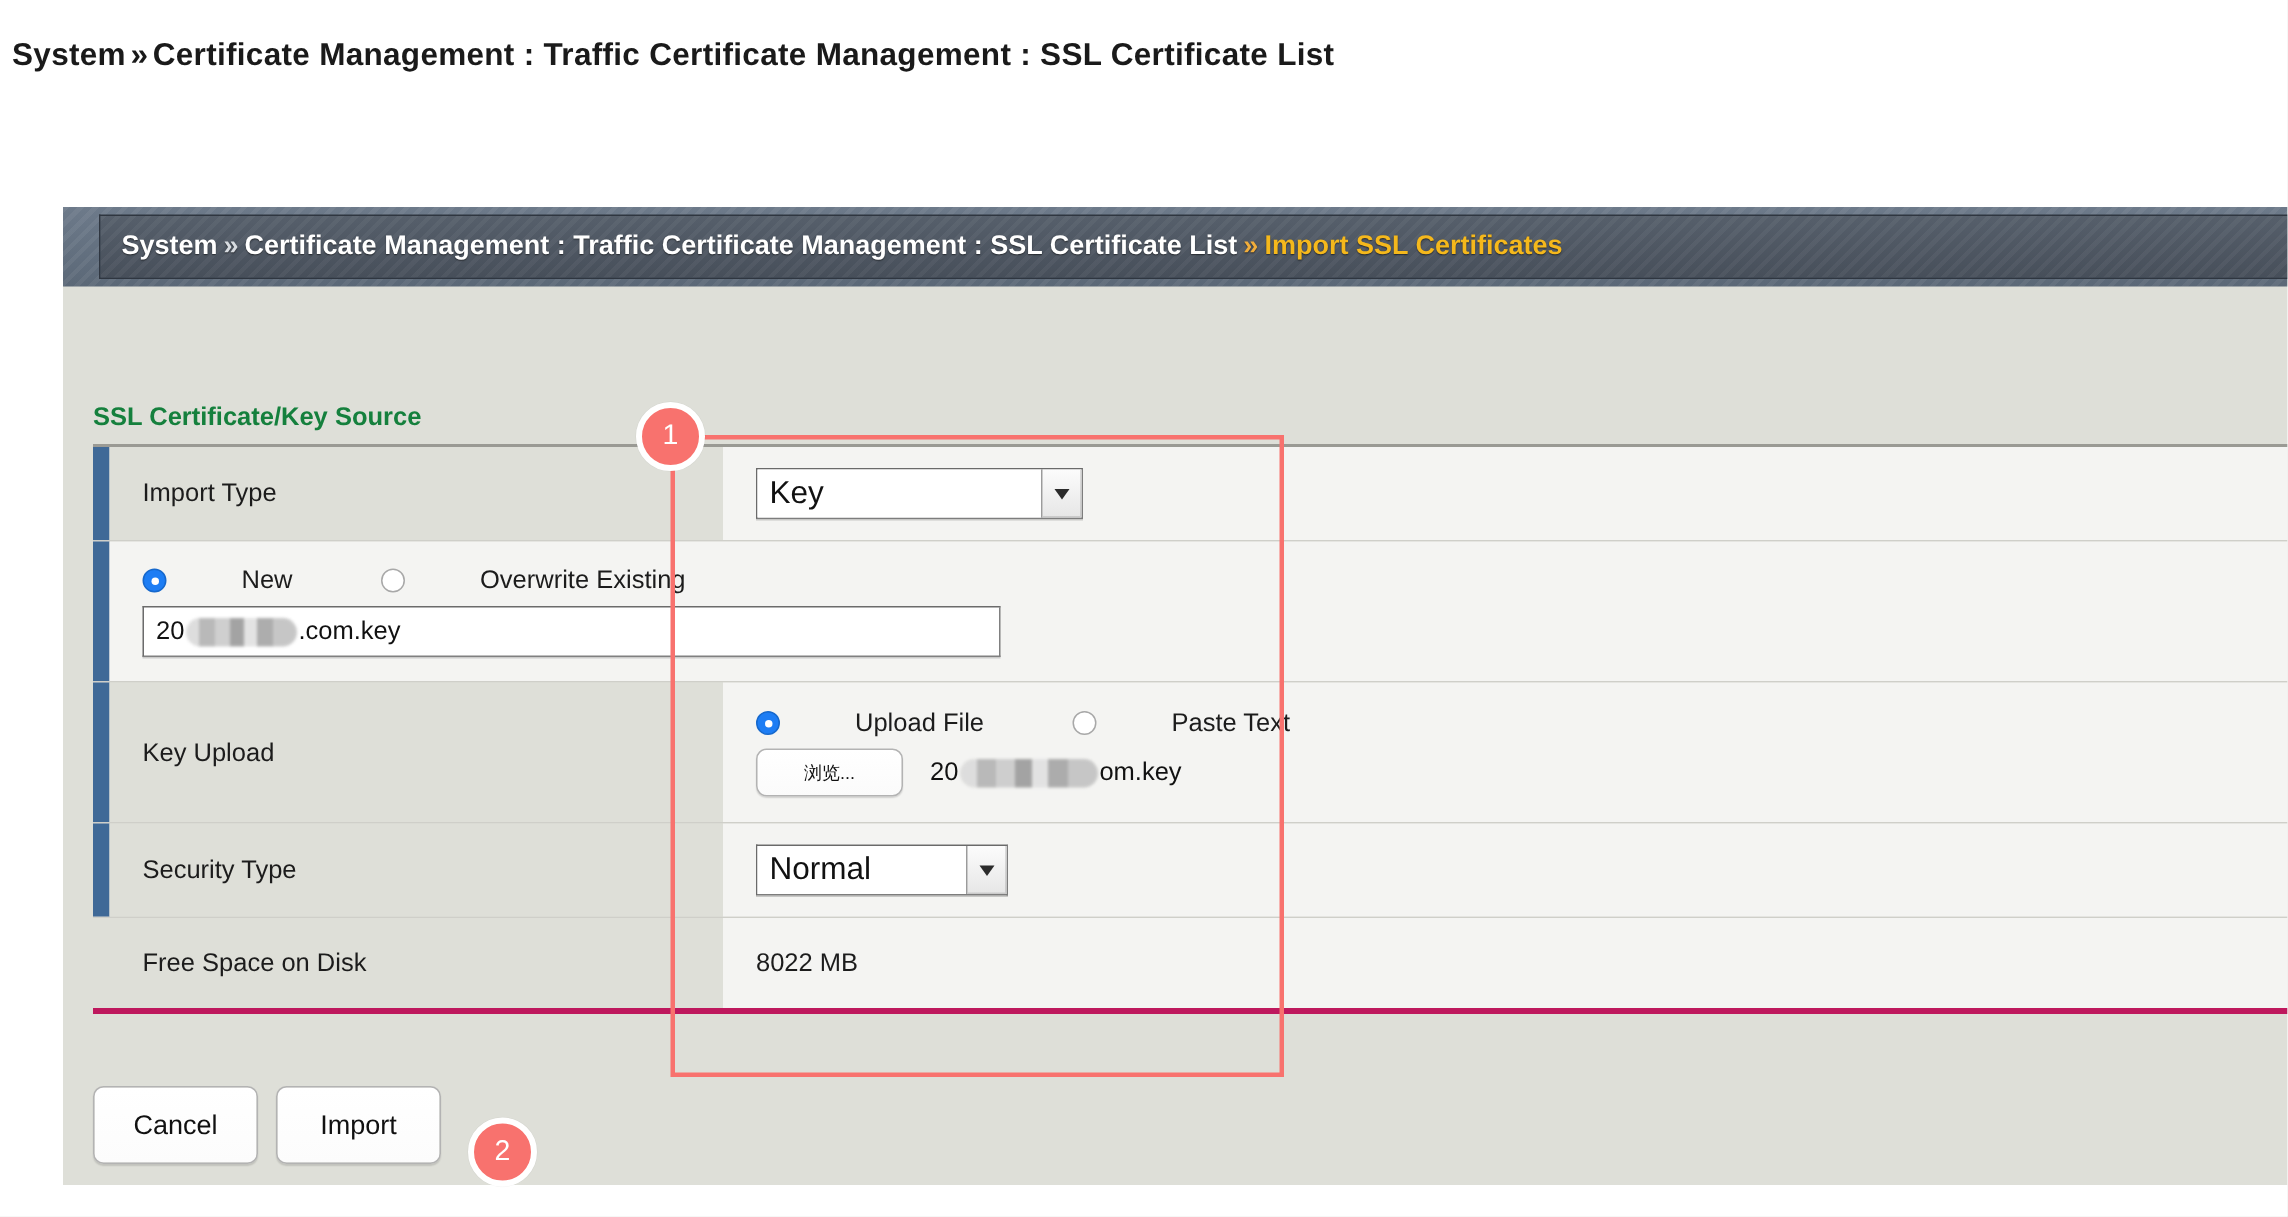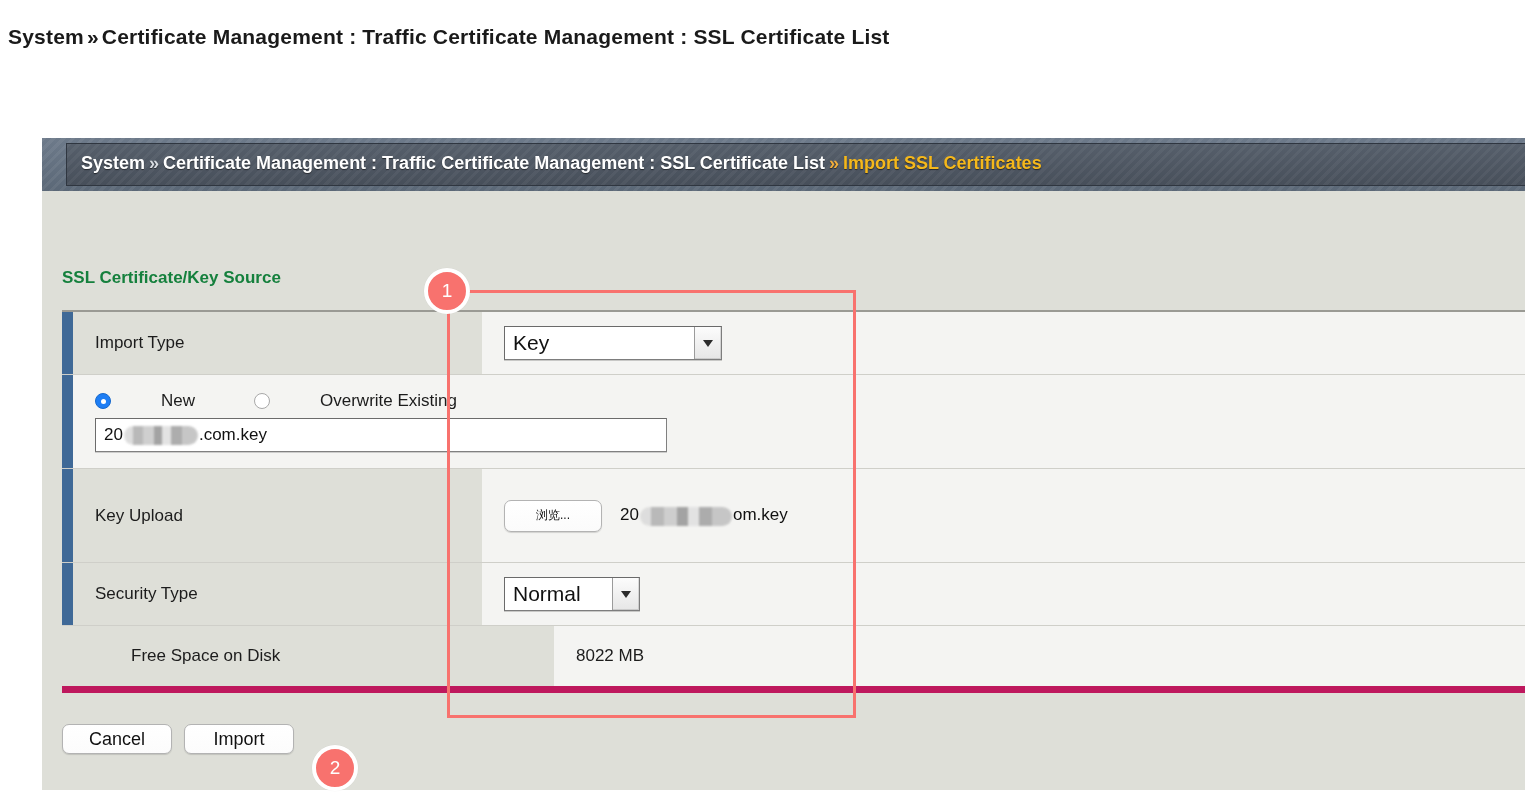--- a/index.html
+++ b/index.html
@@ -105,35 +105,34 @@
     top: 130px;
     font-size: 17px;
     font-weight: bold;
     color: #15803d;
   }
 
   
   .form-table {
     position: absolute;
     left: 20px;
-    top: 172px;
+    top: 158px;
     width: 1463px;
     border-top: 2px solid #9a9a94;
-    border-bottom: 7px solid #be185d;
+    border-bottom: 4px solid #be185d;
     box-sizing: border-box;
   }
   .form-row {
     display: flex;
     align-items: stretch;
     border-bottom: 1px solid #cfcfc9;
     min-height: 60px;
   }
   .form-row:last-child {
     border-bottom: none;
-    gap: 36px;
   }
   .row-accent {
     width: 11px;
     flex: 0 0 11px;
     background: #3f6997;
   }
   .row-accent.none {
     background: transparent;
   }
   .cell-label {
@@ -170,21 +169,21 @@
     align-items: stretch;
     height: 34px;
     background: #ffffff;
     border: 1px solid #7d7d7d;
     border-top-color: #6a6a6a;
     border-left-color: #6a6a6a;
     box-shadow: 0 1px 0 rgba(0,0,0,0.18);
     box-sizing: border-box;
     width: 218px;
   }
-  .sel.narrow { width: 136px; }
+  .sel.narrow { width: 168px; }
   .sel-text {
     flex: 1 1 auto;
     display: flex;
     align-items: center;
     padding-left: 8px;
     font-size: 21px;
     color: #111;
     background: #fff;
   }
   .sel-btn {
@@ -304,21 +303,21 @@
 
   
   .footer-buttons {
     position: absolute;
     left: 20px;
     top: 586px;
     display: flex;
     align-items: center;
   }
   .btn {
-    height: 30px;
+    height: 52px;
     min-width: 110px;
     padding: 0 16px;
     background: linear-gradient(#ffffff, #fcfcfc);
     border: 1px solid #b3b3b3;
     border-radius: 7px;
     box-shadow: 0 1px 1px rgba(0,0,0,0.13);
     display: inline-flex;
     align-items: center;
     justify-content: center;
     font-size: 18px;
@@ -405,20 +404,26 @@
             <span class="redact"></span>
             <span>.com.key</span>
         </div>
       </div>
     </div>
 
     <div class="form-row row-key-source">
       <div class="row-accent"></div>
       <div class="cell-label">Key Upload</div>
       <div class="cell-value">
+        <div class="radio-line">
+          <span class="radio on"></span>
+          <span class="radio-label">Upload File</span>
+          <span class="radio off"></span>
+          <span class="radio-label">Paste Text</span>
+        </div>
         <div class="file-row">
           <span class="browse-btn">浏览...</span>
           <span class="file-name"><span>20</span><span class="redact wide"></span><span>om.key</span></span>
         </div>
       </div>
     </div>
 
     <div class="form-row row-security-type">
       <div class="row-accent"></div>
       <div class="cell-label">Security Type</div>

